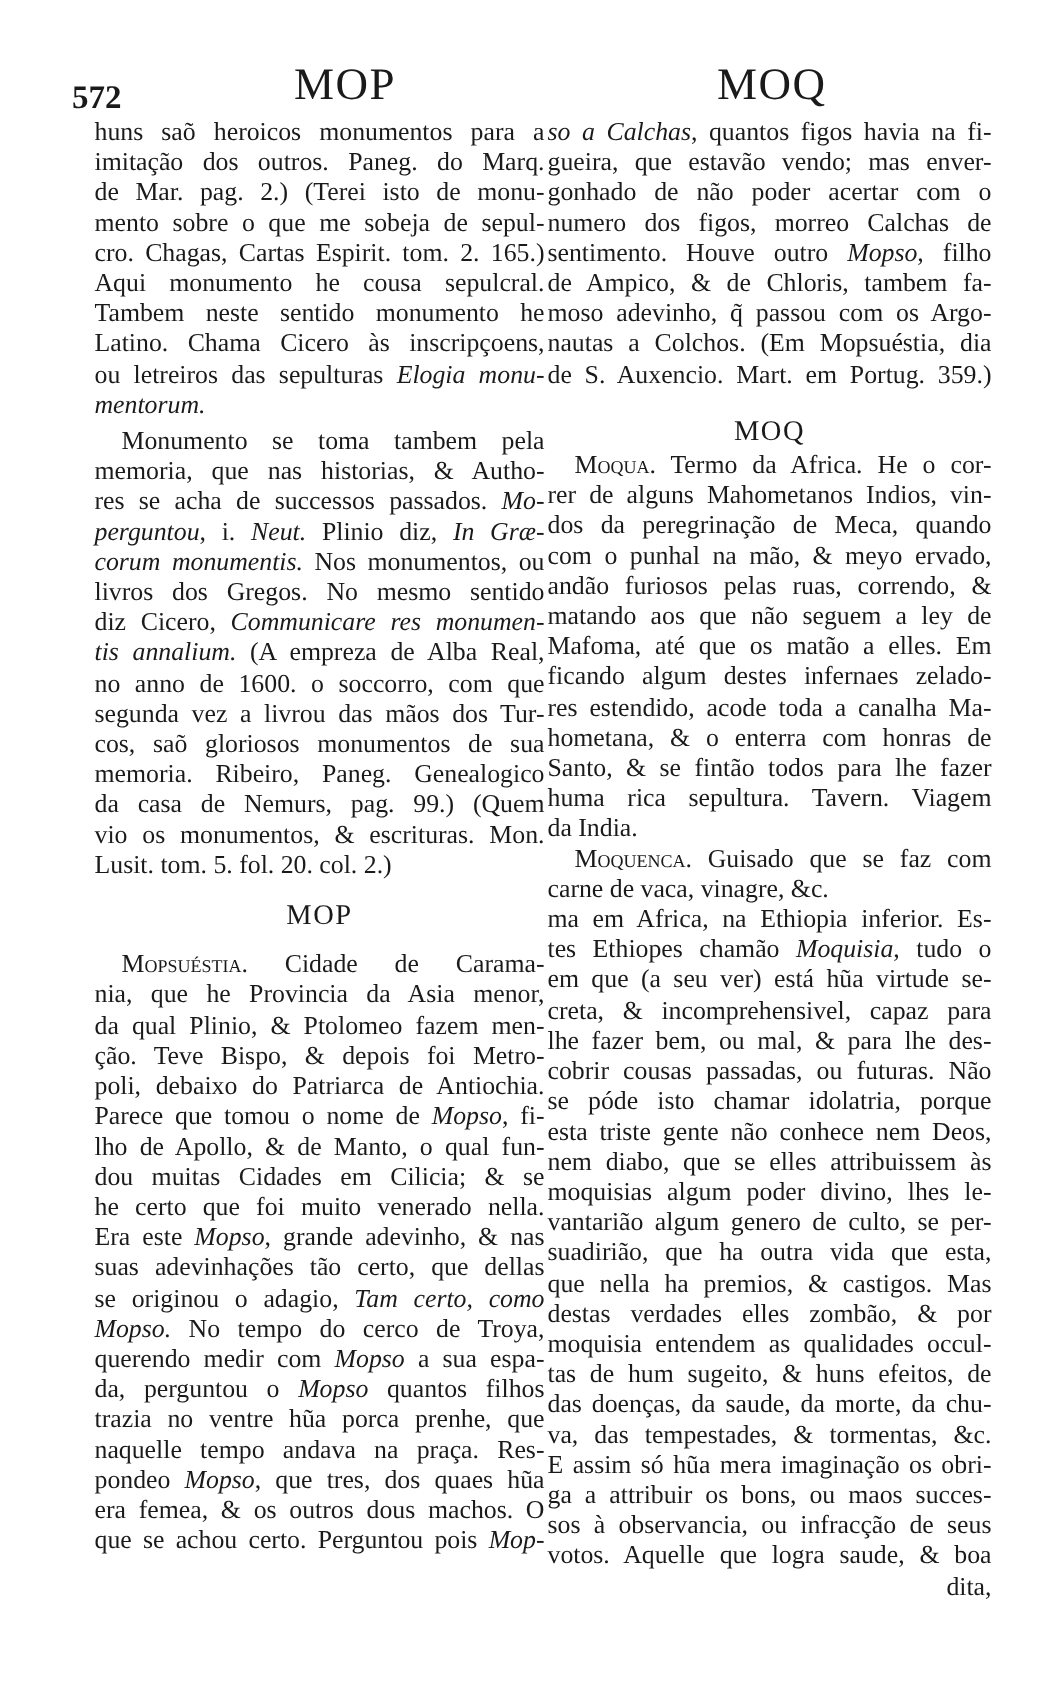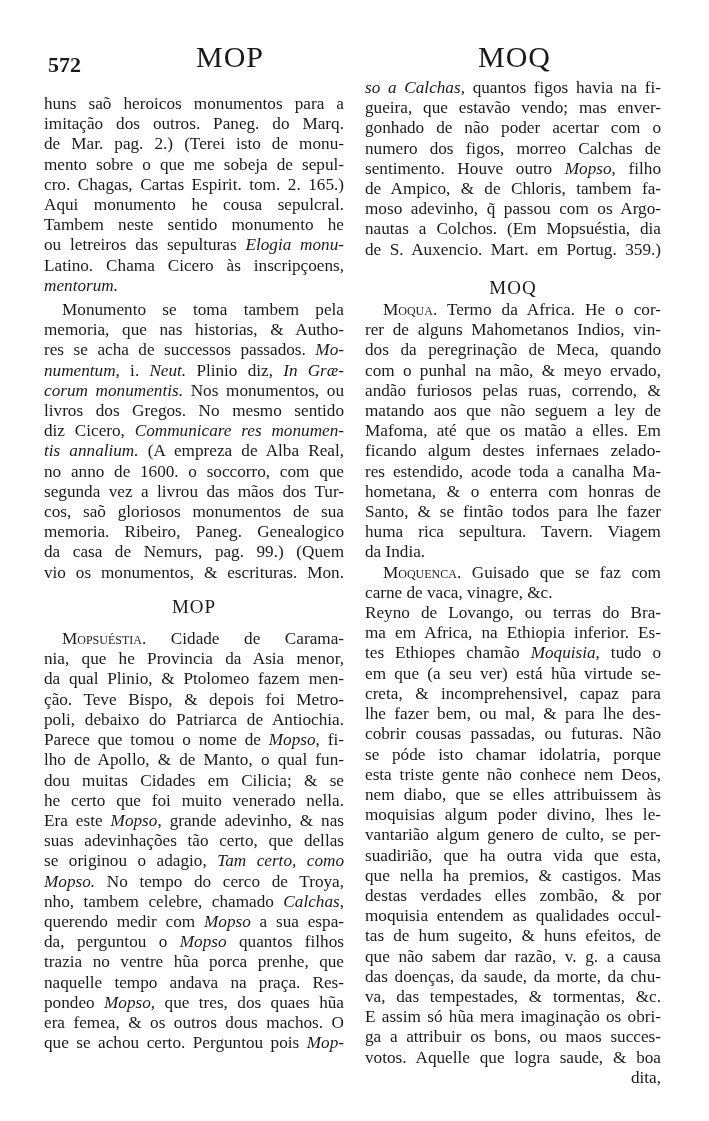--- a/index.html
+++ b/index.html
@@ -18,21 +18,21 @@
     position: absolute; left: 196px; top: 0; font-size: 30px; letter-spacing: 1px;
   }
   .running-head-right {
     position: absolute; left: 478px; top: 0; font-size: 30px; letter-spacing: 1px;
   }
   .column {
     position: absolute; top: 78px; width: 300px;
     font-size: 17.2px; line-height: 20.2px;
     text-align: justify;
   }
-  .col-left { left: 44px; margin-top: 16px; }
+  .col-left { left: 63px; }
   .col-right { left: 365px; width: 296px; }
   .line { display: block; white-space: nowrap; text-align-last: justify; text-align: justify; }
   .line.last { text-align-last: left; }
   .line.right { text-align-last: right; text-align: right; }
   .indent { padding-left: 18px; }
   .section-head {
     display: block; text-align: center; font-size: 19px; letter-spacing: 1px;
     margin: 14px 0 12px 0; text-align-last: center;
   }
   .section-head.right-sec { margin: 18px 0 2px 0; }
@@ -50,56 +50,56 @@
 </div>
 
 <div class="column col-left">
   <span class="line">huns saõ heroicos monumentos para a</span>
   <span class="line">imitação dos outros. Paneg. do Marq.</span>
   <span class="line">de Mar. pag. 2.) (Terei isto de monu-</span>
   <span class="line">mento sobre o que me sobeja de sepul-</span>
   <span class="line">cro. Chagas, Cartas Espirit. tom. 2. 165.)</span>
   <span class="line">Aqui monumento he cousa sepulcral.</span>
   <span class="line">Tambem neste sentido monumento he</span>
+  <span class="line">Latino. Chama Cicero às inscripçoens,</span>
   <span class="line"><span>ou letreiros das sepulturas </span><i>Elogia monu-</i></span>
-  <span class="line">Latino. Chama Cicero às inscripçoens,</span>
   <span class="line last"><i>mentorum.</i></span>
 
   <span class="gap"></span>
   <span class="line indent">Monumento se toma tambem pela</span>
   <span class="line">memoria, que nas historias, &amp; Autho-</span>
   <span class="line"><span>res se acha de successos passados. </span><i>Mo-</i></span>
-  <span class="line"><i>numentum</i><span>, i. </span><i>Neut.</i><span> Plinio diz, </span><i>In Græ-</i></span>
+  <span class="line"><i>perguntou</i><span>, i. </span><i>Neut.</i><span> Plinio diz, </span><i>In Græ-</i></span>
   <span class="line"><i>corum monumentis.</i><span> Nos monumentos, ou</span></span>
   <span class="line">livros dos Gregos. No mesmo sentido</span>
   <span class="line"><span>diz Cicero, </span><i>Communicare res monumen-</i></span>
   <span class="line"><i>tis annalium.</i><span> (A empreza de Alba Real,</span></span>
   <span class="line">no anno de 1600. o soccorro, com que</span>
   <span class="line">segunda vez a livrou das mãos dos Tur-</span>
   <span class="line">cos, saõ gloriosos monumentos de sua</span>
   <span class="line">memoria. Ribeiro, Paneg. Genealogico</span>
   <span class="line">da casa de Nemurs, pag. 99.) (Quem</span>
   <span class="line">vio os monumentos, &amp; escrituras. Mon.</span>
+  <span class="line last">Lusit. tom. 5. fol. 20. col. 2.)</span>
 
   <span class="section-head">MOP</span>
 
   <span class="line indent"><span class="headword">Mopsuéstia.</span><span> Cidade de Carama-</span></span>
   <span class="line">nia, que he Provincia da Asia menor,</span>
   <span class="line">da qual Plinio, &amp; Ptolomeo fazem men-</span>
   <span class="line">ção. Teve Bispo, &amp; depois foi Metro-</span>
   <span class="line">poli, debaixo do Patriarca de Antiochia.</span>
   <span class="line"><span>Parece que tomou o nome de </span><i>Mopso</i><span>, fi-</span></span>
   <span class="line">lho de Apollo, &amp; de Manto, o qual fun-</span>
   <span class="line">dou muitas Cidades em Cilicia; &amp; se</span>
   <span class="line">he certo que foi muito venerado nella.</span>
   <span class="line"><span>Era este </span><i>Mopso</i><span>, grande adevinho, &amp; nas</span></span>
   <span class="line">suas adevinhações tão certo, que dellas</span>
   <span class="line"><span>se originou o adagio, </span><i>Tam certo, como</i></span>
   <span class="line"><i>Mopso.</i><span> No tempo do cerco de Troya,</span></span>
-  <span class="line"><span>nho, tambem celebre, chamado </span><i>Calchas</i><span>,</span></span>
   <span class="line"><span>querendo medir com </span><i>Mopso</i><span> a sua espa-</span></span>
   <span class="line"><span>da, perguntou o </span><i>Mopso</i><span> quantos filhos</span></span>
   <span class="line">trazia no ventre hũa porca prenhe, que</span>
   <span class="line">naquelle tempo andava na praça. Res-</span>
   <span class="line"><span>pondeo </span><i>Mopso</i><span>, que tres, dos quaes hũa</span></span>
   <span class="line">era femea, &amp; os outros dous machos. O</span>
   <span class="line"><span>que se achou certo. Perguntou pois </span><i>Mop-</i></span>
 </div>
 
 <div class="column col-right">
@@ -125,37 +125,36 @@
   <span class="line">ficando algum destes infernaes zelado-</span>
   <span class="line">res estendido, acode toda a canalha Ma-</span>
   <span class="line">hometana, &amp; o enterra com honras de</span>
   <span class="line">Santo, &amp; se fintão todos para lhe fazer</span>
   <span class="line">huma rica sepultura. Tavern. Viagem</span>
   <span class="line last">da India.</span>
 
   <span class="line indent"><span class="headword">Moquenca.</span><span> Guisado que se faz com</span></span>
   <span class="line last">carne de vaca, vinagre, &amp;c.</span>
 
-  <span class="line">Reyno de Lovango, ou terras do Bra-</span>
   <span class="line">ma em Africa, na Ethiopia inferior. Es-</span>
   <span class="line"><span>tes Ethiopes chamão </span><i>Moquisia</i><span>, tudo o</span></span>
   <span class="line">em que (a seu ver) está hũa virtude se-</span>
   <span class="line">creta, &amp; incomprehensivel, capaz para</span>
   <span class="line">lhe fazer bem, ou mal, &amp; para lhe des-</span>
   <span class="line">cobrir cousas passadas, ou futuras. Não</span>
   <span class="line">se póde isto chamar idolatria, porque</span>
   <span class="line">esta triste gente não conhece nem Deos,</span>
   <span class="line">nem diabo, que se elles attribuissem às</span>
   <span class="line">moquisias algum poder divino, lhes le-</span>
   <span class="line">vantarião algum genero de culto, se per-</span>
   <span class="line">suadirião, que ha outra vida que esta,</span>
   <span class="line">que nella ha premios, &amp; castigos. Mas</span>
   <span class="line">destas verdades elles zombão, &amp; por</span>
   <span class="line">moquisia entendem as qualidades occul-</span>
   <span class="line">tas de hum sugeito, &amp; huns efeitos, de</span>
-  <span class="line">que não sabem dar razão, v. g. a causa</span>
   <span class="line">das doenças, da saude, da morte, da chu-</span>
   <span class="line">va, das tempestades, &amp; tormentas, &amp;c.</span>
   <span class="line">E assim só hũa mera imaginação os obri-</span>
   <span class="line">ga a attribuir os bons, ou maos succes-</span>
+  <span class="line">sos à observancia, ou infracção de seus</span>
   <span class="line">votos. Aquelle que logra saude, &amp; boa</span>
   <span class="line right">dita,</span>
 </div>
 
 </body></html>

